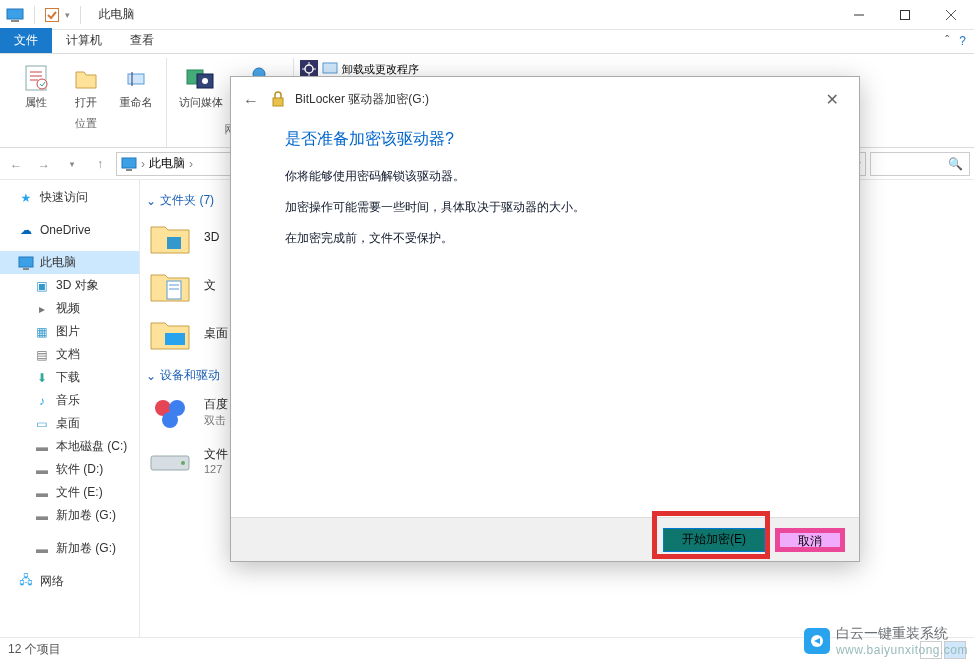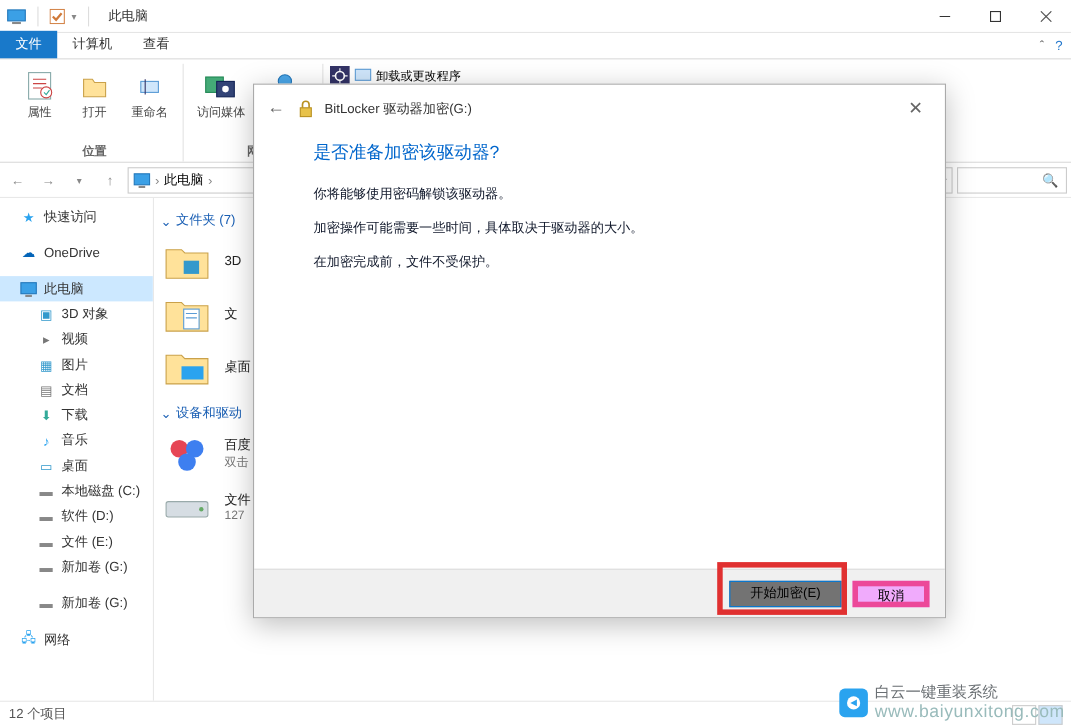--- a/index.html
+++ b/index.html
@@ -20,21 +20,21 @@
 .tab.active { background: #1979ca; color: #fff; }
 .tabs .rhelp { position: absolute; right: 8px; top: 4px; display: flex; gap: 10px; color: #555; }
 
 
 .ribbon { height: 94px; border-bottom: 1px solid #dadada; display: flex; padding: 4px 6px 0 6px; position: relative; overflow: hidden; }
 .rgroup { display: flex; flex-direction: column; align-items: center; border-right: 1px solid #e3e3e3; padding: 0 6px; }
 .rgroup .row { display: flex; gap: 2px; }
 .ritem { display: flex; flex-direction: column; align-items: center; justify-content: flex-start; width: 48px; padding-top: 4px; cursor: pointer; }
 .ritem .ic { width: 32px; height: 32px; display: flex; align-items: center; justify-content: center; }
 .ritem .lbl { font-size: 11px; color: #444; text-align: center; line-height: 13px; margin-top: 2px; }
-.rgroup .glabel { font-size: 11px; color: #666; margin-top: auto; margin-bottom: 2px; font-weight: bold; }
+.rgroup .glabel { font-size: 11px; color: #666; margin-top: auto; margin-bottom: 16px; }
 
 
 .navbar { height: 32px; display: flex; align-items: center; padding: 2px 4px; gap: 4px; border-bottom: 1px solid #e8e8e8; }
 .navbar .nbtn { width: 24px; height: 24px; display: flex; align-items: center; justify-content: center; color: #888; }
 .navbar .addr { flex: 1; height: 24px; border: 1px solid #ccc; display: flex; align-items: center; padding: 0 4px; gap: 4px; }
 .navbar .search { width: 100px; height: 24px; border: 1px solid #ccc; display: flex; align-items: center; justify-content: flex-end; padding-right: 6px; color: #888; }
 
 
 .body { display: flex; height: calc(661px - 30px - 24px - 94px - 32px - 24px); }
 .tree { width: 140px; border-right: 1px solid #e8e8e8; padding: 6px 0; overflow: hidden; }
@@ -62,27 +62,27 @@
 .dialog { position: absolute; left: 230px; top: 76px; width: 630px; height: 486px; background: #fff; border: 1px solid #aaa; box-shadow: 0 6px 24px rgba(0,0,0,0.25); z-index: 10; display: flex; flex-direction: column; }
 .dialog .dhead { height: 44px; display: flex; align-items: center; padding: 0 12px; }
 .dialog .dhead .back { color: #666; margin-right: 10px; font-size: 16px; cursor: pointer; }
 .dialog .dhead .dtitle { display: flex; align-items: center; gap: 8px; font-size: 12px; color: #333; }
 .dialog .dhead .dclose { margin-left: auto; color: #666; font-size: 16px; cursor: pointer; padding: 4px 8px; }
 .dialog .dbody { flex: 1; padding: 8px 54px; }
 .dialog .dbody h2 { color: #0066cc; font-weight: normal; font-size: 16px; margin-bottom: 18px; }
 .dialog .dbody p { font-size: 12px; color: #0f172a; margin-bottom: 14px; }
 .dialog .dfoot { height: 44px; background: #f0f0f0; border-top: 1px solid #ddd; display: flex; align-items: center; justify-content: flex-end; padding: 0 14px; gap: 10px; }
 .dialog .dfoot button { height: 24px; padding: 0 18px; font-size: 12px; background: #f0abfc; border: 5px solid #ec4899; cursor: pointer; }
-.dialog .dfoot button.primary { border: 1px solid #0078d7; background: #737373; }
+.dialog .dfoot button.primary { border: 1px solid #0078d7; background: #0f766e; }
 .hl { position: absolute; border: 5px solid #e03030; pointer-events: none; z-index: 20; }
 
 
 .wm { position: absolute; right: 6px; bottom: 4px; display: flex; align-items: center; gap: 6px; color: #4aa6e8; font-size: 14px; z-index: 5; }
 .wm .logo { width: 26px; height: 26px; background: #2aa3ef; border-radius: 5px; display: flex; align-items: center; justify-content: center; color: #fff; }
-.wm .url { font-size: 16px; color: #9bb; letter-spacing: 0.5px; }
+.wm .url { font-size: 12px; color: #9bb; letter-spacing: 0.5px; }
 
 svg { display: block; }
 </style>
 </head>
 <body>
 
 <div class="titlebar">
   <div class="qat">
     <span class="pcicon">
       <svg width="18" height="14">

